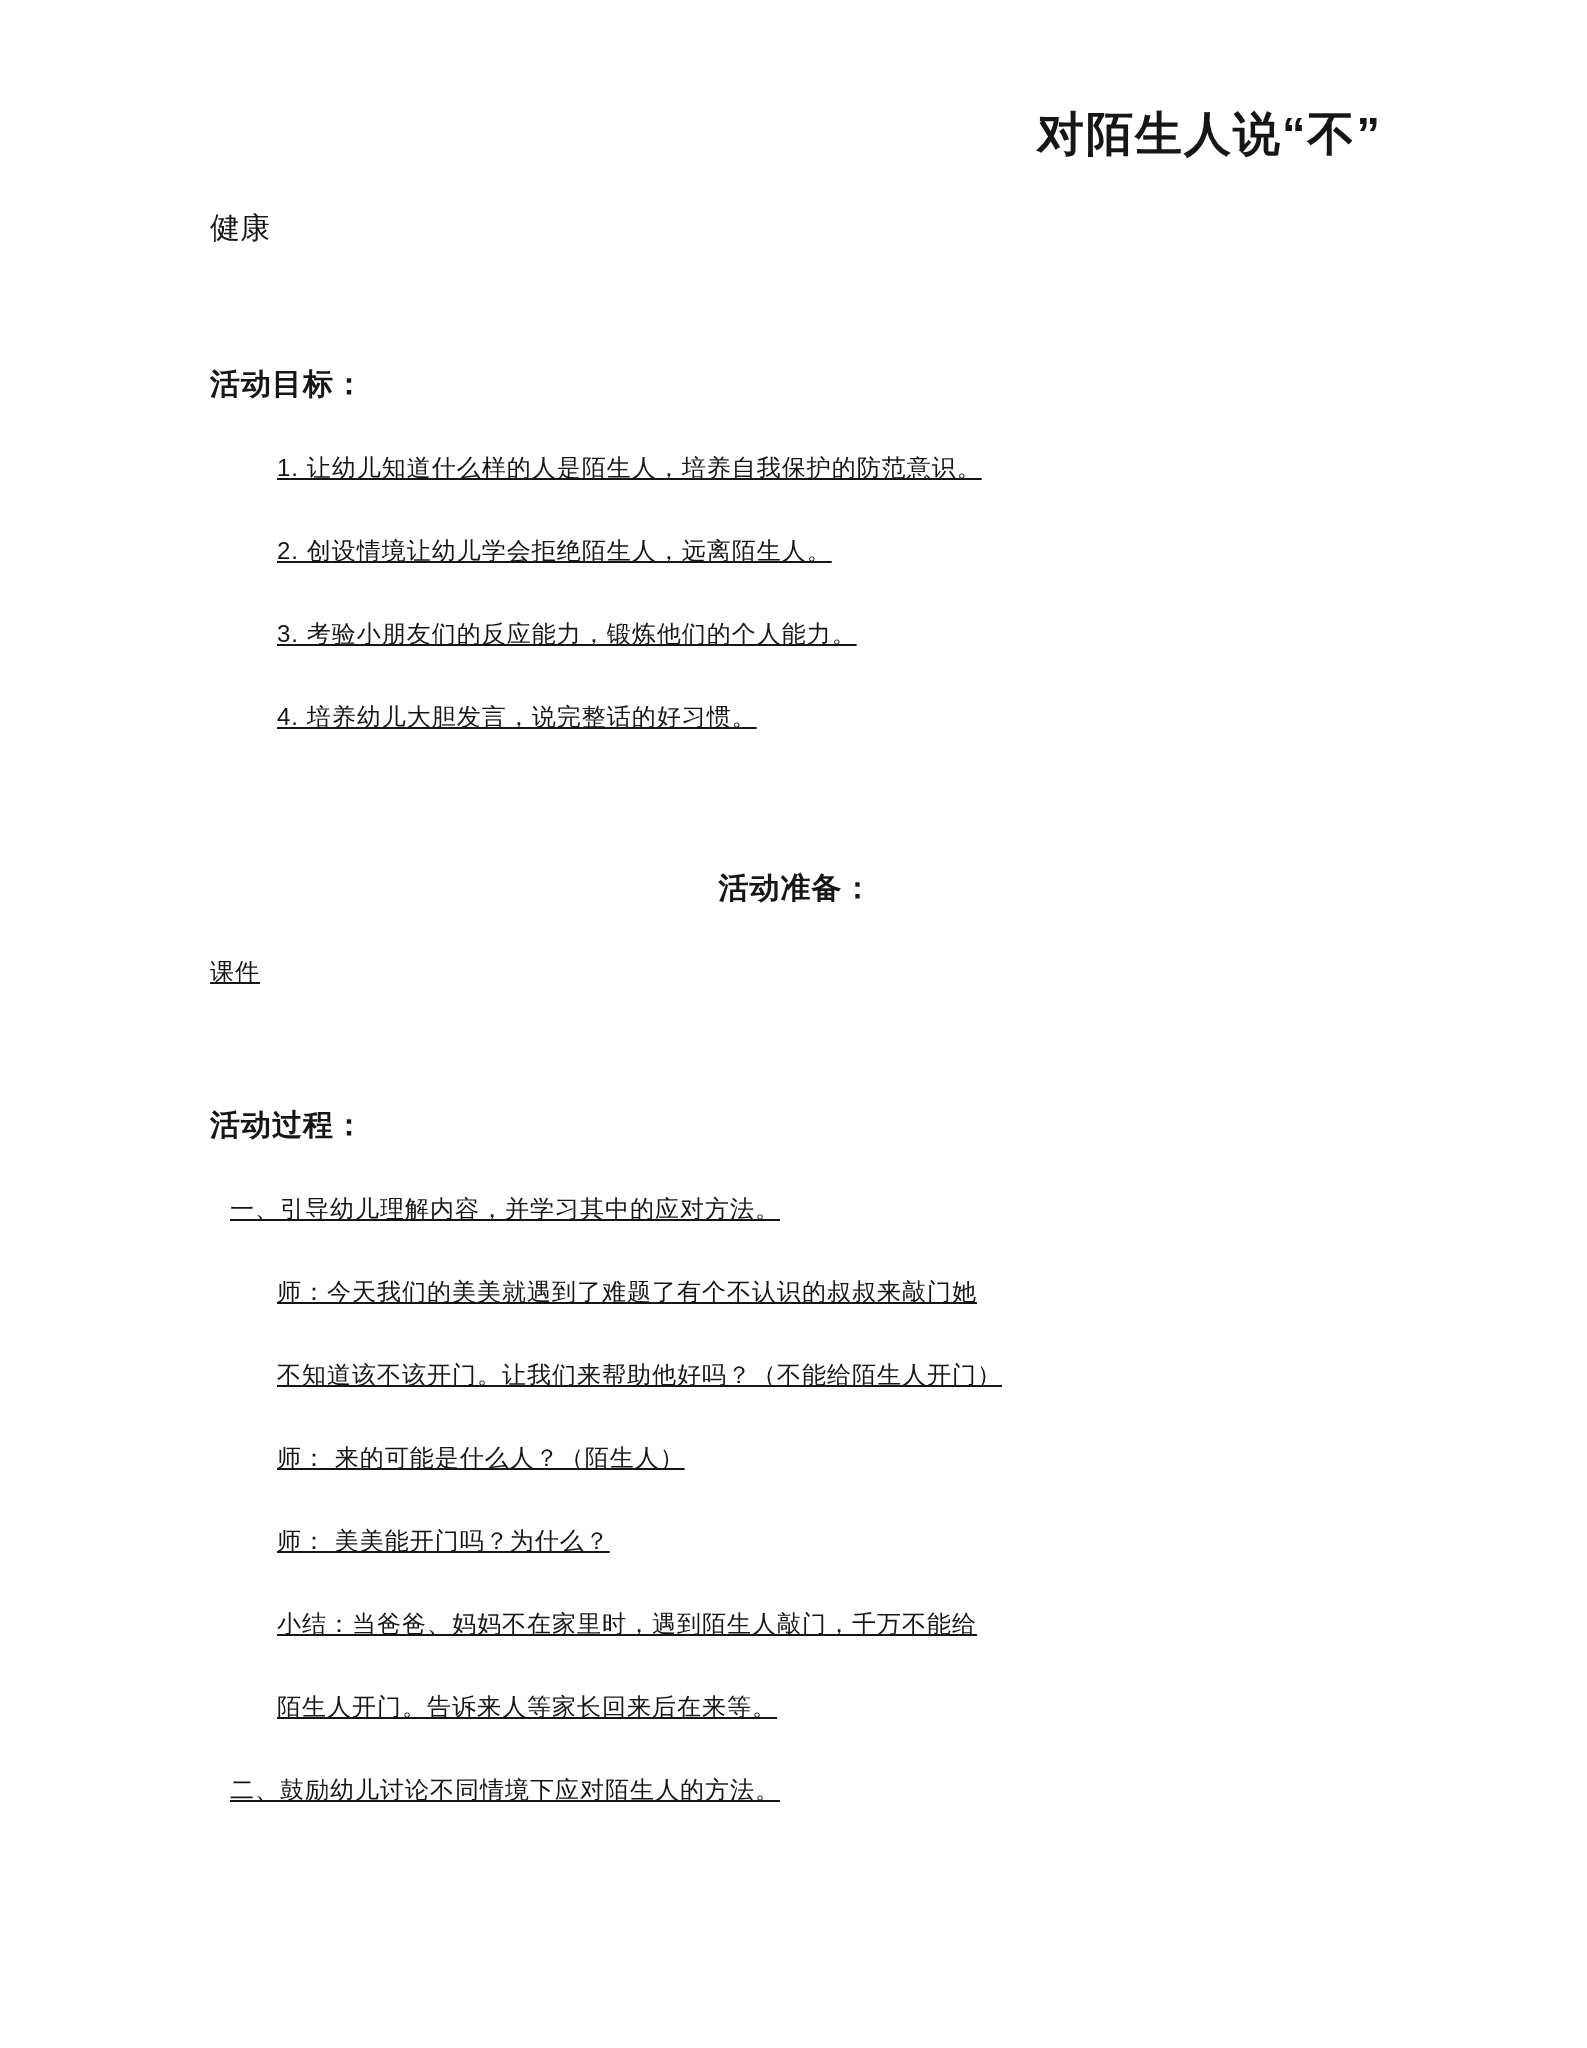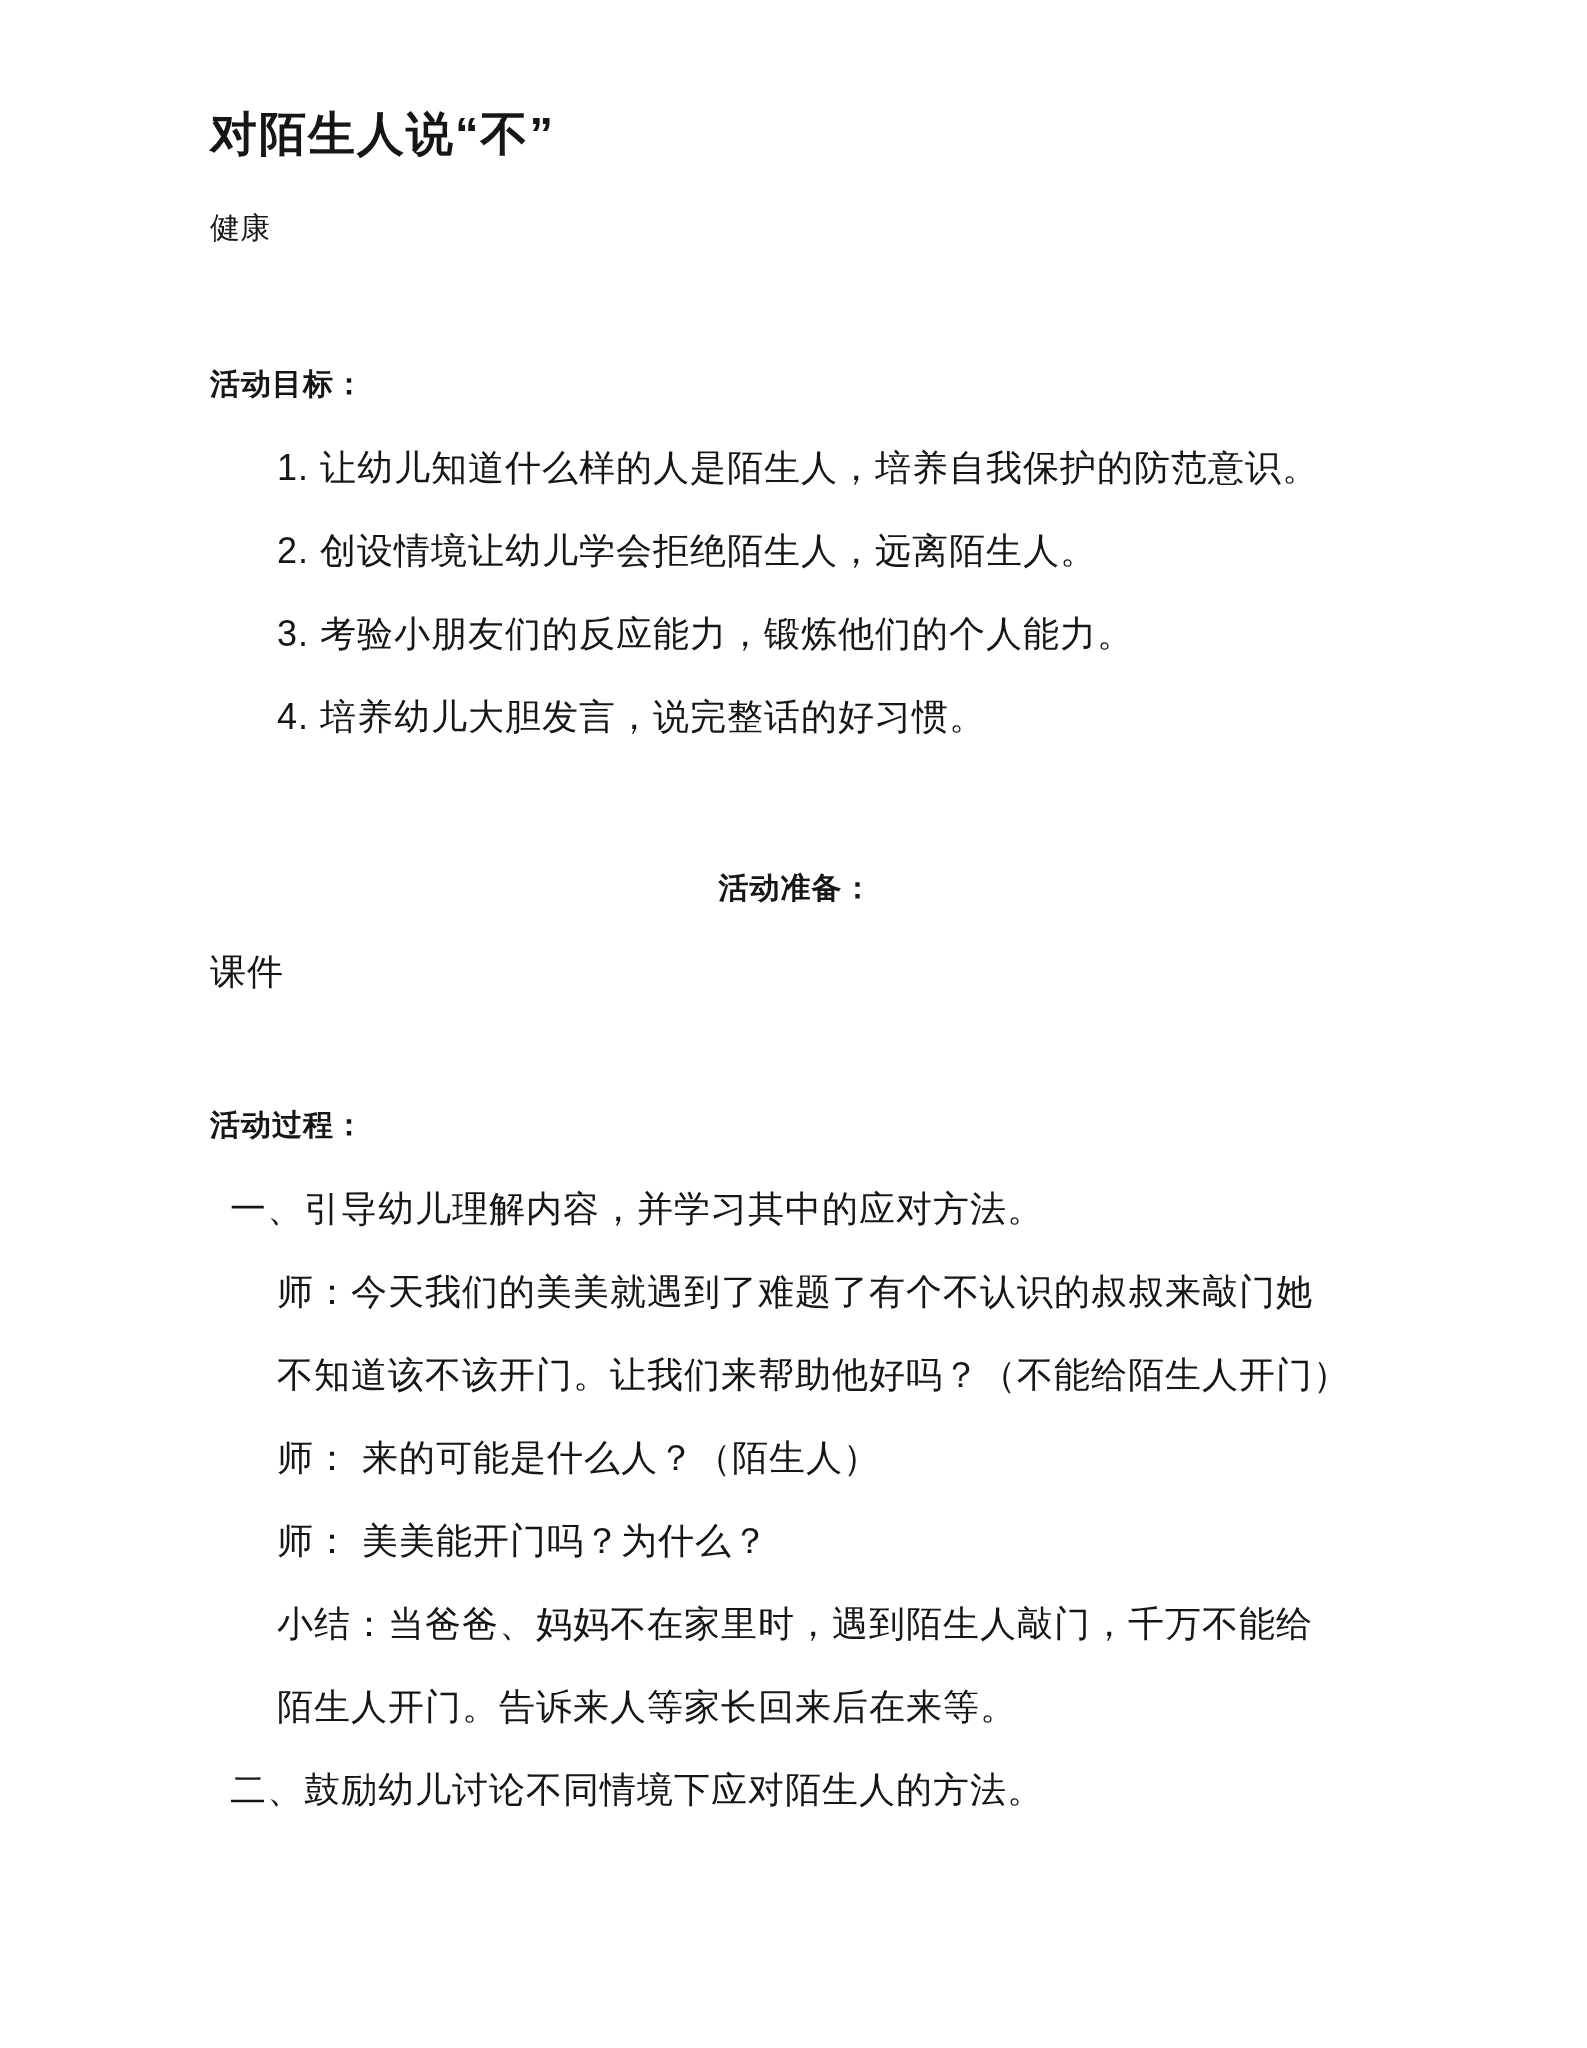--- a/index.html
+++ b/index.html
@@ -14,21 +14,21 @@
     color: #161616;
     font-family: "Liberation Sans", "DejaVu Sans", sans-serif;
   }
   .doc {
     box-sizing: border-box;
     width: 1587px;
     height: 2048px;
     padding: 106px 205px 0 210px;
   }
   .title {
-    text-align: left;
+    text-align: right;
     font-size: 47px;
     font-weight: 700;
     line-height: 56px;
     letter-spacing: 2px;
   }
   .subtitle {
     text-align: left;
     font-size: 30px;
     line-height: 40px;
     margin-top: 46px;
@@ -36,25 +36,26 @@
   .sec-heading {
     font-size: 30px;
     font-weight: 700;
     line-height: 42px;
     letter-spacing: 1px;
   }
   .mt-goals { margin-top: 115px; }
   .mt-prep  { margin-top: 130px; text-align: center; }
   .mt-proc  { margin-top: 112px; }
   .line {
-    font-size: 36px;
+    font-size: 24px;
     line-height: 41px;
     margin-top: 42px;
     letter-spacing: 1px;
     white-space: nowrap;
+    text-decoration: underline;
   }
   .ind-a { margin-left: 20px; }   
   .ind-b { margin-left: 67px; }   
 </style>
 </head>
 <body>
 
 <div class="doc">
 
   <div class="title">对陌生人说“不”</div>

